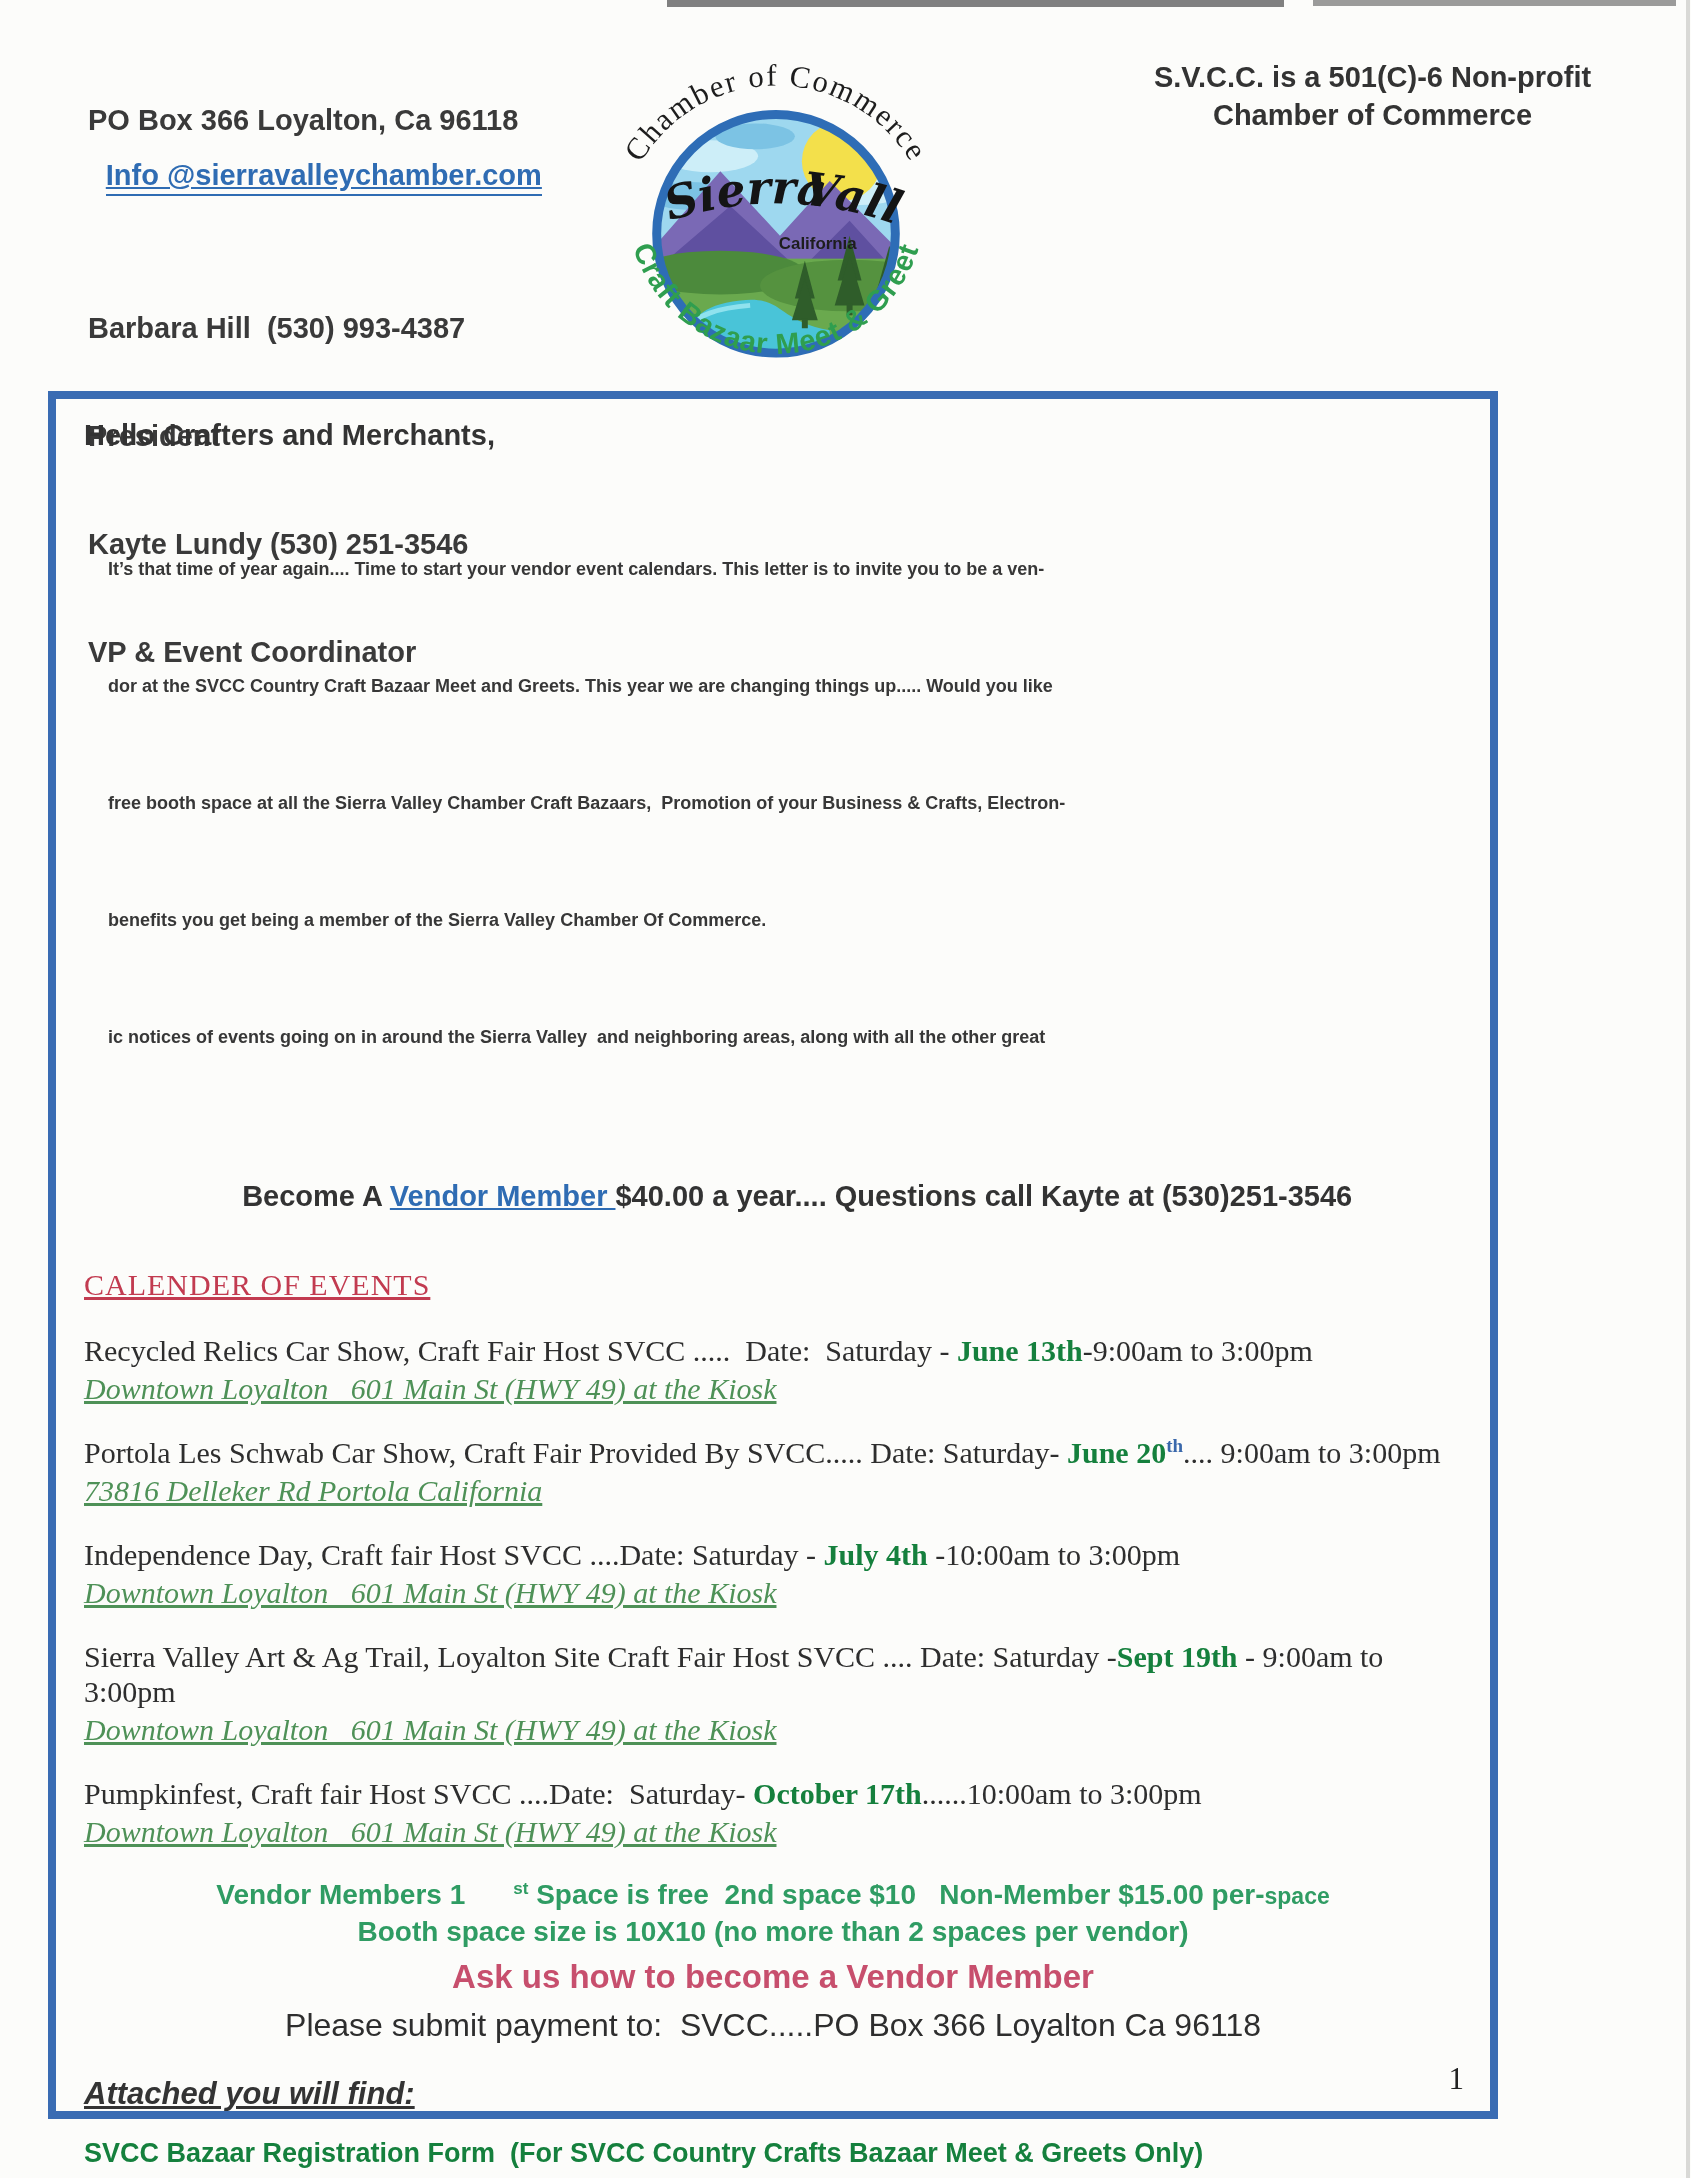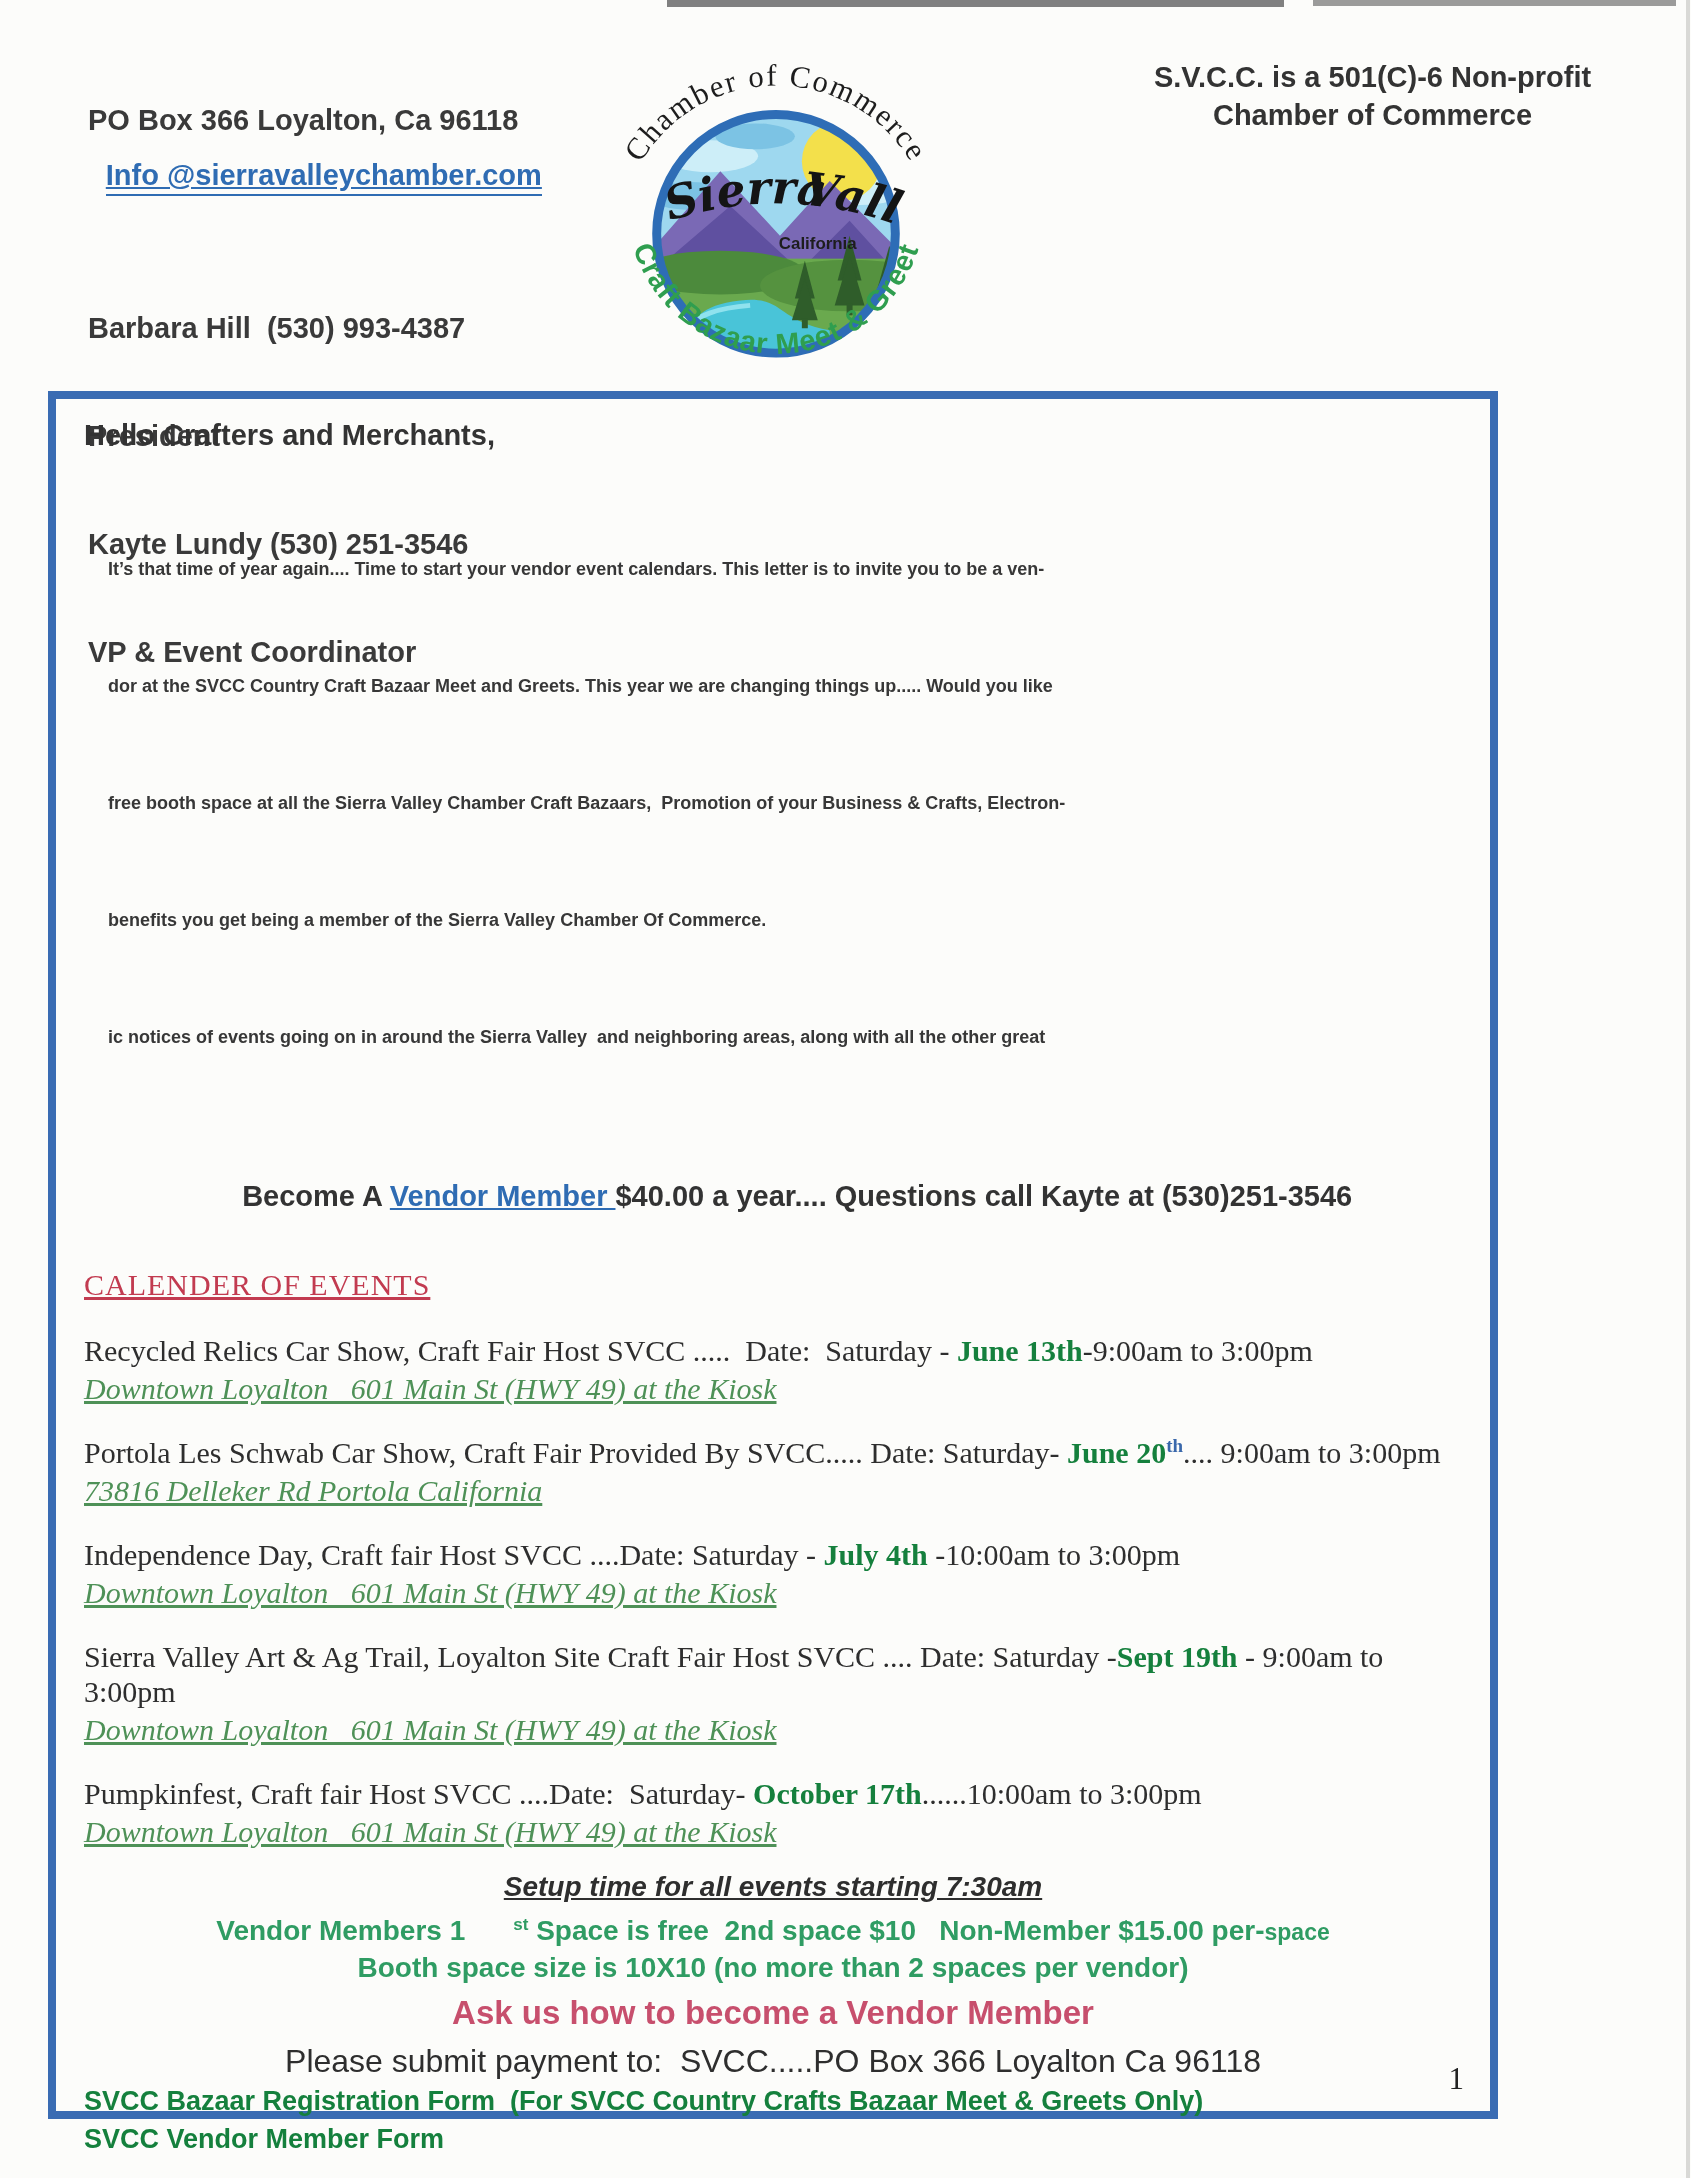--- a/index.html
+++ b/index.html
@@ -172,27 +172,27 @@
       <div class="event-title"><span>Sierra Valley Art &amp; Ag Trail, Loyalton Site Craft Fair Host SVCC .... Date: Saturday -</span><span class="date">Sept 19th</span><sup></sup><span> - 9:00am to 3:00pm</span></div>
       <span class="event-location">Downtown Loyalton   601 Main St (HWY 49) at the Kiosk</span>
     </div>
 
     <div class="event">
       <div class="event-title"><span>Pumpkinfest, Craft fair Host SVCC ....Date:  Saturday- </span><span class="date">October 17th</span><sup></sup><span>......10:00am to 3:00pm</span></div>
       <span class="event-location">Downtown Loyalton   601 Main St (HWY 49) at the Kiosk</span>
     </div>
 
     <div class="center-block">
-      <div class="setup">Setup time for all events starting 7:30am</div>
       <div class="pricing"><span>Vendor Members 1</span><sup>st</sup><span> Space is free  2nd space $10   Non-Member $15.00 per-</span><span class="small">space</span></div>
       <div class="booth">Booth space size is 10X10 (no more than 2 spaces per vendor)</div>
       <div class="ask">Ask us how to become a Vendor Member</div>
       <div class="payment">Please submit payment to:  SVCC.....PO Box 366 Loyalton Ca 96118</div>
     </div>
 
+    <div><span class="attached-heading">Attached you will find:</span></div>
 
     <div class="attach-list">
       <div>SVCC Bazaar Registration Form  (For SVCC Country Crafts Bazaar Meet &amp; Greets Only)</div>
       <div>SVCC Vendor Member Form</div>
 
     </div>
 
     <div class="page-number">1</div>
   </div>
 </div>

